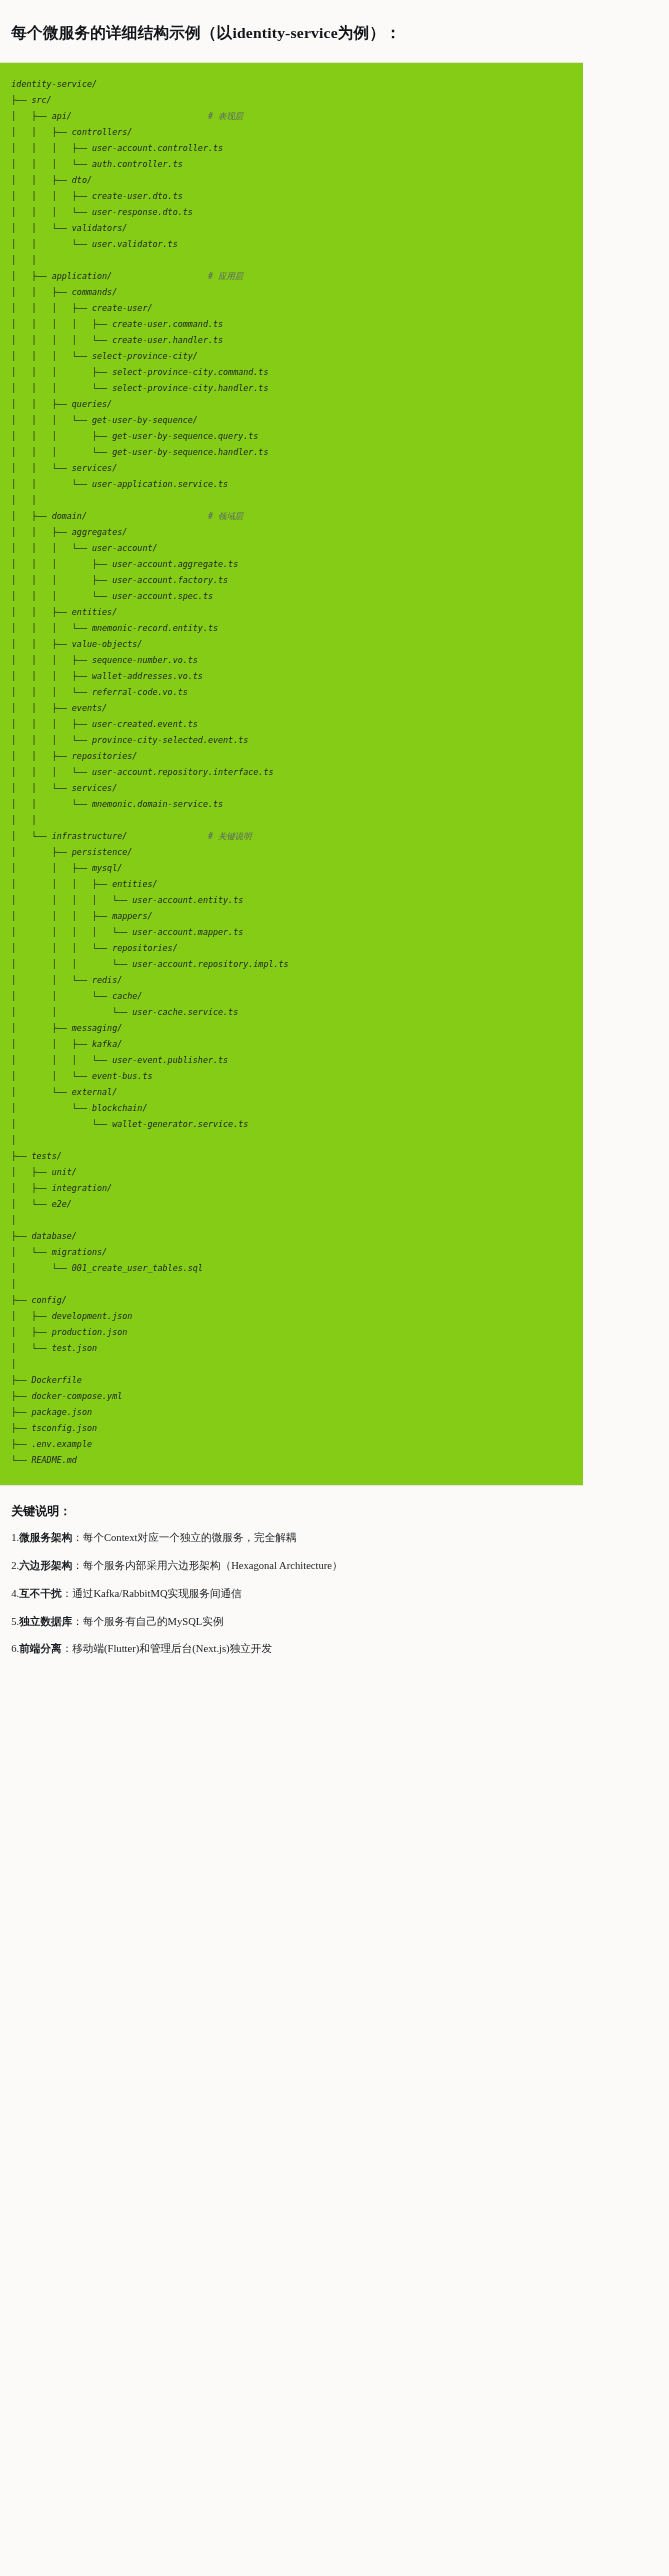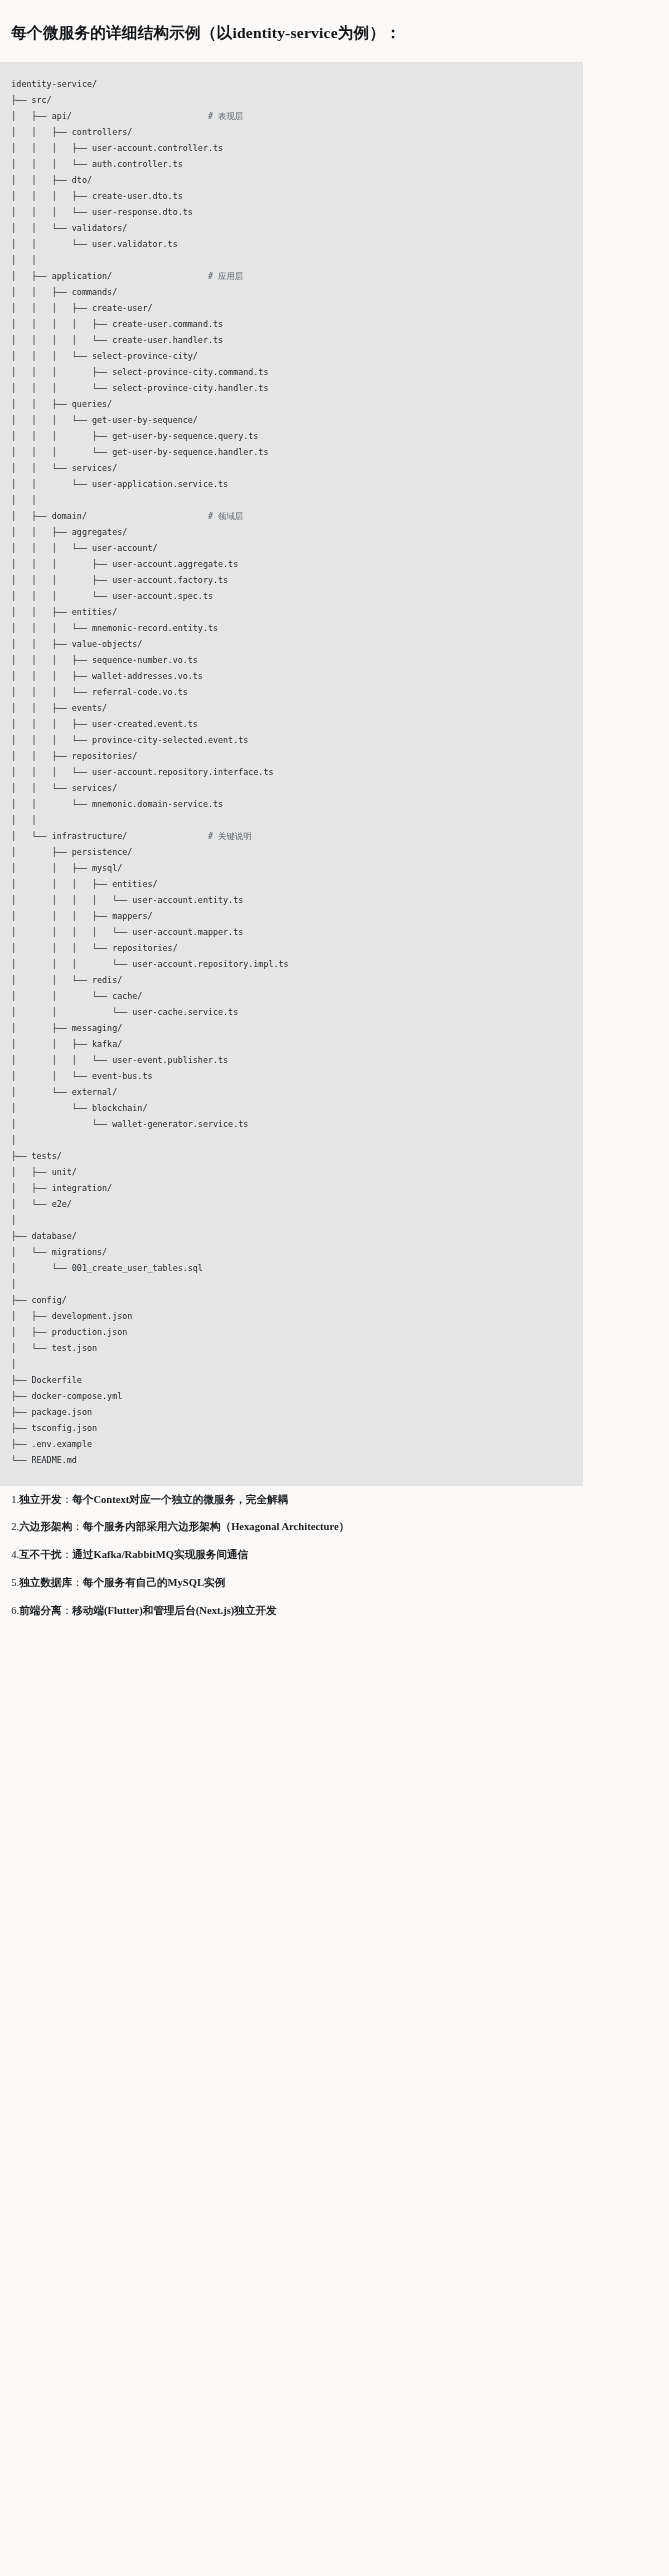--- a/index.html
+++ b/index.html
@@ -22,23 +22,24 @@
     letter-spacing:0.2px;
   }
   .rule{
     height:0.6px;
     background:#e6e2dc;
     margin:0 0 0 0;
   }
 
   
   .tree-block{
-    background:#e5e5e5;
+    background:#84cc16;
     padding:13.8px 11.3px 16.3px 11.3px;
     box-sizing:border-box;
+    font-style:italic;
   }
   pre.tree{
     margin:0;
     font-family:"DejaVu Sans Mono","Liberation Mono",monospace;
     font-size:8.4px;
     line-height:16px;
     color:#1c2024;
     white-space:pre;
     letter-spacing:0px;
     -webkit-font-smoothing:antialiased;
@@ -65,21 +66,21 @@
   ol.note-list li{
     font-family:"Liberation Serif", serif;
     font-size:10.6px;
     line-height:1.5;
     color:#1b1f23;
     margin:0 0 12px 0;
   }
   ol.note-list li .num{font-weight:normal;}
   ol.note-list li .term{font-weight:bold;}
   ol.note-list li .colon{font-weight:normal;}
-  ol.note-list li .desc{font-weight:bold;}
+  ol.note-list li .desc{font-weight:normal;}
 
   .closing{
     font-family:"Liberation Serif", serif;
     font-size:10.6px;
     line-height:1.55;
     color:#1b1f23;
     margin:16.3px 0 0 0;
   }
 </style>
 </head>
@@ -177,23 +178,24 @@
 ├── docker-compose.yml
 ├── package.json
 ├── tsconfig.json
 ├── .env.example
 └── README.md</pre>
   </div>
 
   <div class="rule"></div>
 
   <div class="notes">
+    <div class="notes-title">关键说明：</div>
 
     <ol class="note-list" id="notes-list">
-        <li><span class="num">1.</span><span class="term">独立开发</span><span class="colon">：</span><span class="desc">每个Context对应一个独立的微服务，完全解耦</span></li>
+        <li><span class="num">1.</span><span class="term">微服务架构</span><span class="colon">：</span><span class="desc">每个Context对应一个独立的微服务，完全解耦</span></li>
         <li><span class="num">2.</span><span class="term">六边形架构</span><span class="colon">：</span><span class="desc">每个服务内部采用六边形架构（Hexagonal Architecture）</span></li>
         <li><span class="num">4.</span><span class="term">互不干扰</span><span class="colon">：</span><span class="desc">通过Kafka/RabbitMQ实现服务间通信</span></li>
         <li><span class="num">5.</span><span class="term">独立数据库</span><span class="colon">：</span><span class="desc">每个服务有自己的MySQL实例</span></li>
         <li><span class="num">6.</span><span class="term">前端分离</span><span class="colon">：</span><span class="desc">移动端(Flutter)和管理后台(Next.js)独立开发</span></li>
       </ol>
 
   </div>
 
 </div>
 

